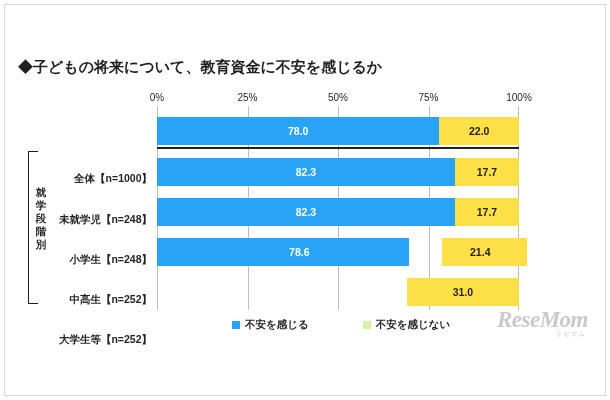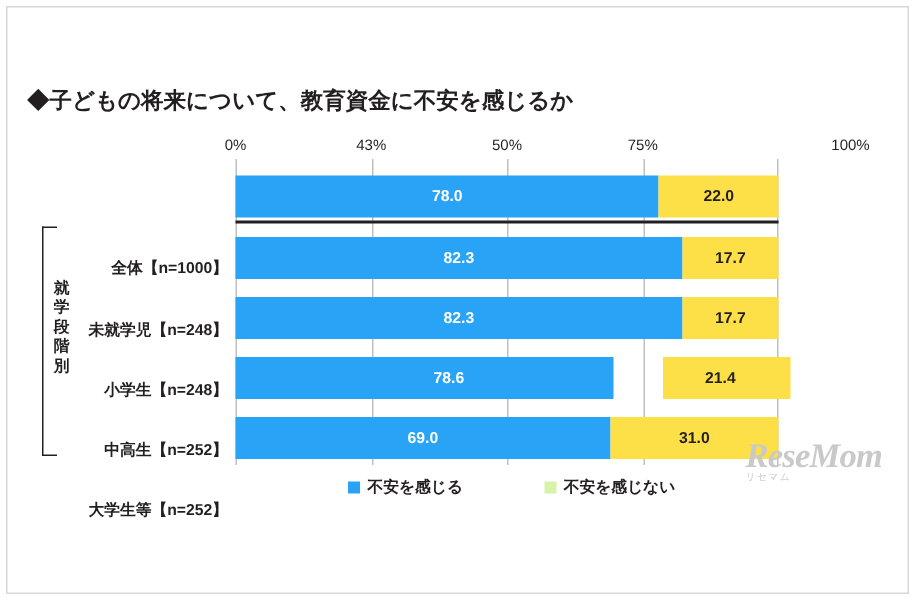--- a/index.html
+++ b/index.html
@@ -156,22 +156,22 @@
   .legend-swatch {
     width: 8px; height: 8px;
     display: inline-block;
   }
   .sw-blue { background: #29a3f5; }
   .sw-green { background: #d7f3a8; }
   
   #watermark {
     position: absolute;
     right: 22px;
-    top: 292px;
-    text-align: left;
+    top: 308px;
+    text-align: right;
     user-select: none;
     margin-left: 36px;
   }
   #wm-main {
     font-family: "Liberation Serif", serif;
     font-size: 23px;
     font-weight: bold;
     font-style: italic;
     color: #c9c9c9;
     letter-spacing: -0.5px;
@@ -190,27 +190,27 @@
 
 <div id="frame">
   <div id="border-box"></div>
 
   <div id="chart-title">◆子どもの将来について、教育資金に不安を感じるか</div>
 
   <div id="axis-area">
       <div class="gridline" style="left: 157px;"></div>
       <div class="axis-label" style="left: 157px;">0%</div>
       <div class="gridline" style="left: 247.5px;"></div>
-      <div class="axis-label" style="left: 247.5px;">43%</div>
+      <div class="axis-label" style="left: 247.5px;">25%</div>
       <div class="gridline" style="left: 338px;"></div>
       <div class="axis-label" style="left: 338px;">50%</div>
       <div class="gridline" style="left: 428.5px;"></div>
       <div class="axis-label" style="left: 428.5px;">75%</div>
       <div class="gridline" style="left: 518px;"></div>
-      <div class="axis-label" style="left: 519px; margin-left: 48px;">100%</div>
+      <div class="axis-label" style="left: 519px;">100%</div>
     </div>
 
   <div id="rows-area">
       <div class="row-label-wrap" style="top: 117px;">
         <div class="row-label">全体【n=1000】</div>
       </div>
       <div class="row" style="top: 117px;">
         <div class="seg-blue" style="width: 282.36px;">
           <span class="seg-val val-blue" style="left: 141.18px;">78.0</span>
         </div>
@@ -248,23 +248,20 @@
           <span class="seg-val val-blue" style="left: 142.266px;">78.6</span>
         </div>
         <div class="seg-green" style="left: 284.532px; width: 85px;">
           <span class="seg-val val-green" style="left: 38.734px;">21.4</span>
         </div>
       </div>
       <div class="row-label-wrap" style="top: 278px;">
         <div class="row-label">大学生等【n=252】</div>
       </div>
       <div class="row" style="top: 278px;">
-        <div class="seg-blue" style="width: 249.78px;">
-          <span class="seg-val val-blue" style="left: 124.89px;">69.0</span>
-        </div>
         <div class="seg-green" style="left: 249.78px; width: 112.22px;">
           <span class="seg-val val-green" style="left: 56.11px;">31.0</span>
         </div>
       </div>
     </div>
 
   <div id="total-rule" style="top: 147px;"></div>
 
   <div id="bracket"></div>
   <div id="bracket-label">就学段階別</div>

